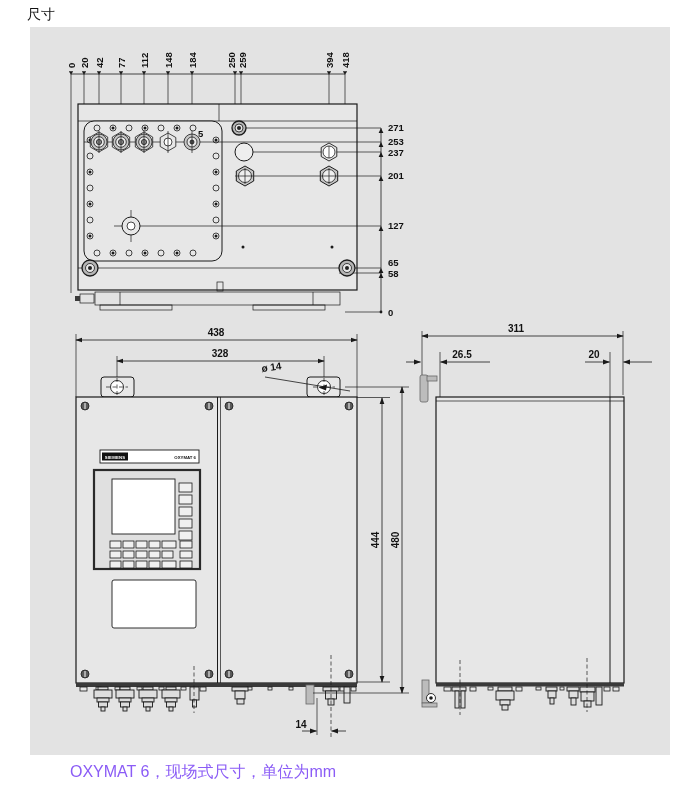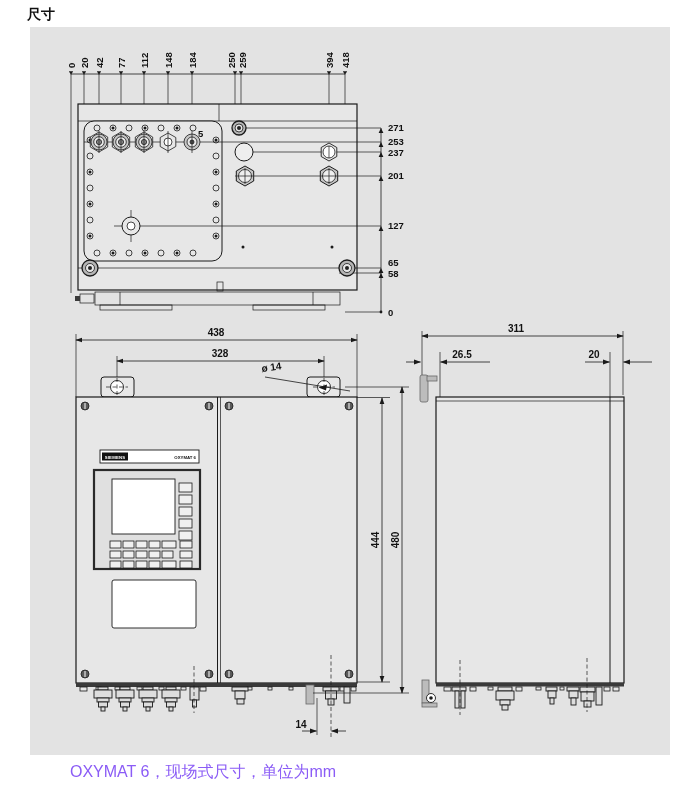--- a/index.html
+++ b/index.html
@@ -1,17 +1,17 @@
 <!DOCTYPE html>
 <html><head>
 <meta charset="utf-8">
 <style>
   html,body{margin:0;padding:0;background:#fff;}
   .page{position:relative;width:699px;height:794px;background:#fff;font-family:"Liberation Sans",sans-serif;overflow:hidden;}
-  .title{position:absolute;left:27px;top:6px;font-size:14px;font-weight:bold;color:#111;}
+  .title{position:absolute;left:27px;top:6px;font-size:14px;font-weight:normal;color:#111;}
   .caption{position:absolute;left:70px;top:762px;font-size:16px;color:#8b5cf6;}
   .canvas{position:absolute;left:0;top:0;}
   svg text{fill:#111;}
   .dim{font-size:10px;font-weight:bold;}
   .dimsm{font-size:9.5px;font-weight:bold;}
   .tinyw{font-size:4.3px;font-weight:bold;fill:#fff;letter-spacing:.2px;}
   .tinyb{font-size:4.3px;font-weight:bold;fill:#111;}
   .ln{stroke:#1a1a1a;stroke-width:1;fill:none;}
   .thin{stroke:#1a1a1a;stroke-width:.7;fill:none;}
   .dimln{stroke:#1a1a1a;stroke-width:.8;fill:none;}

